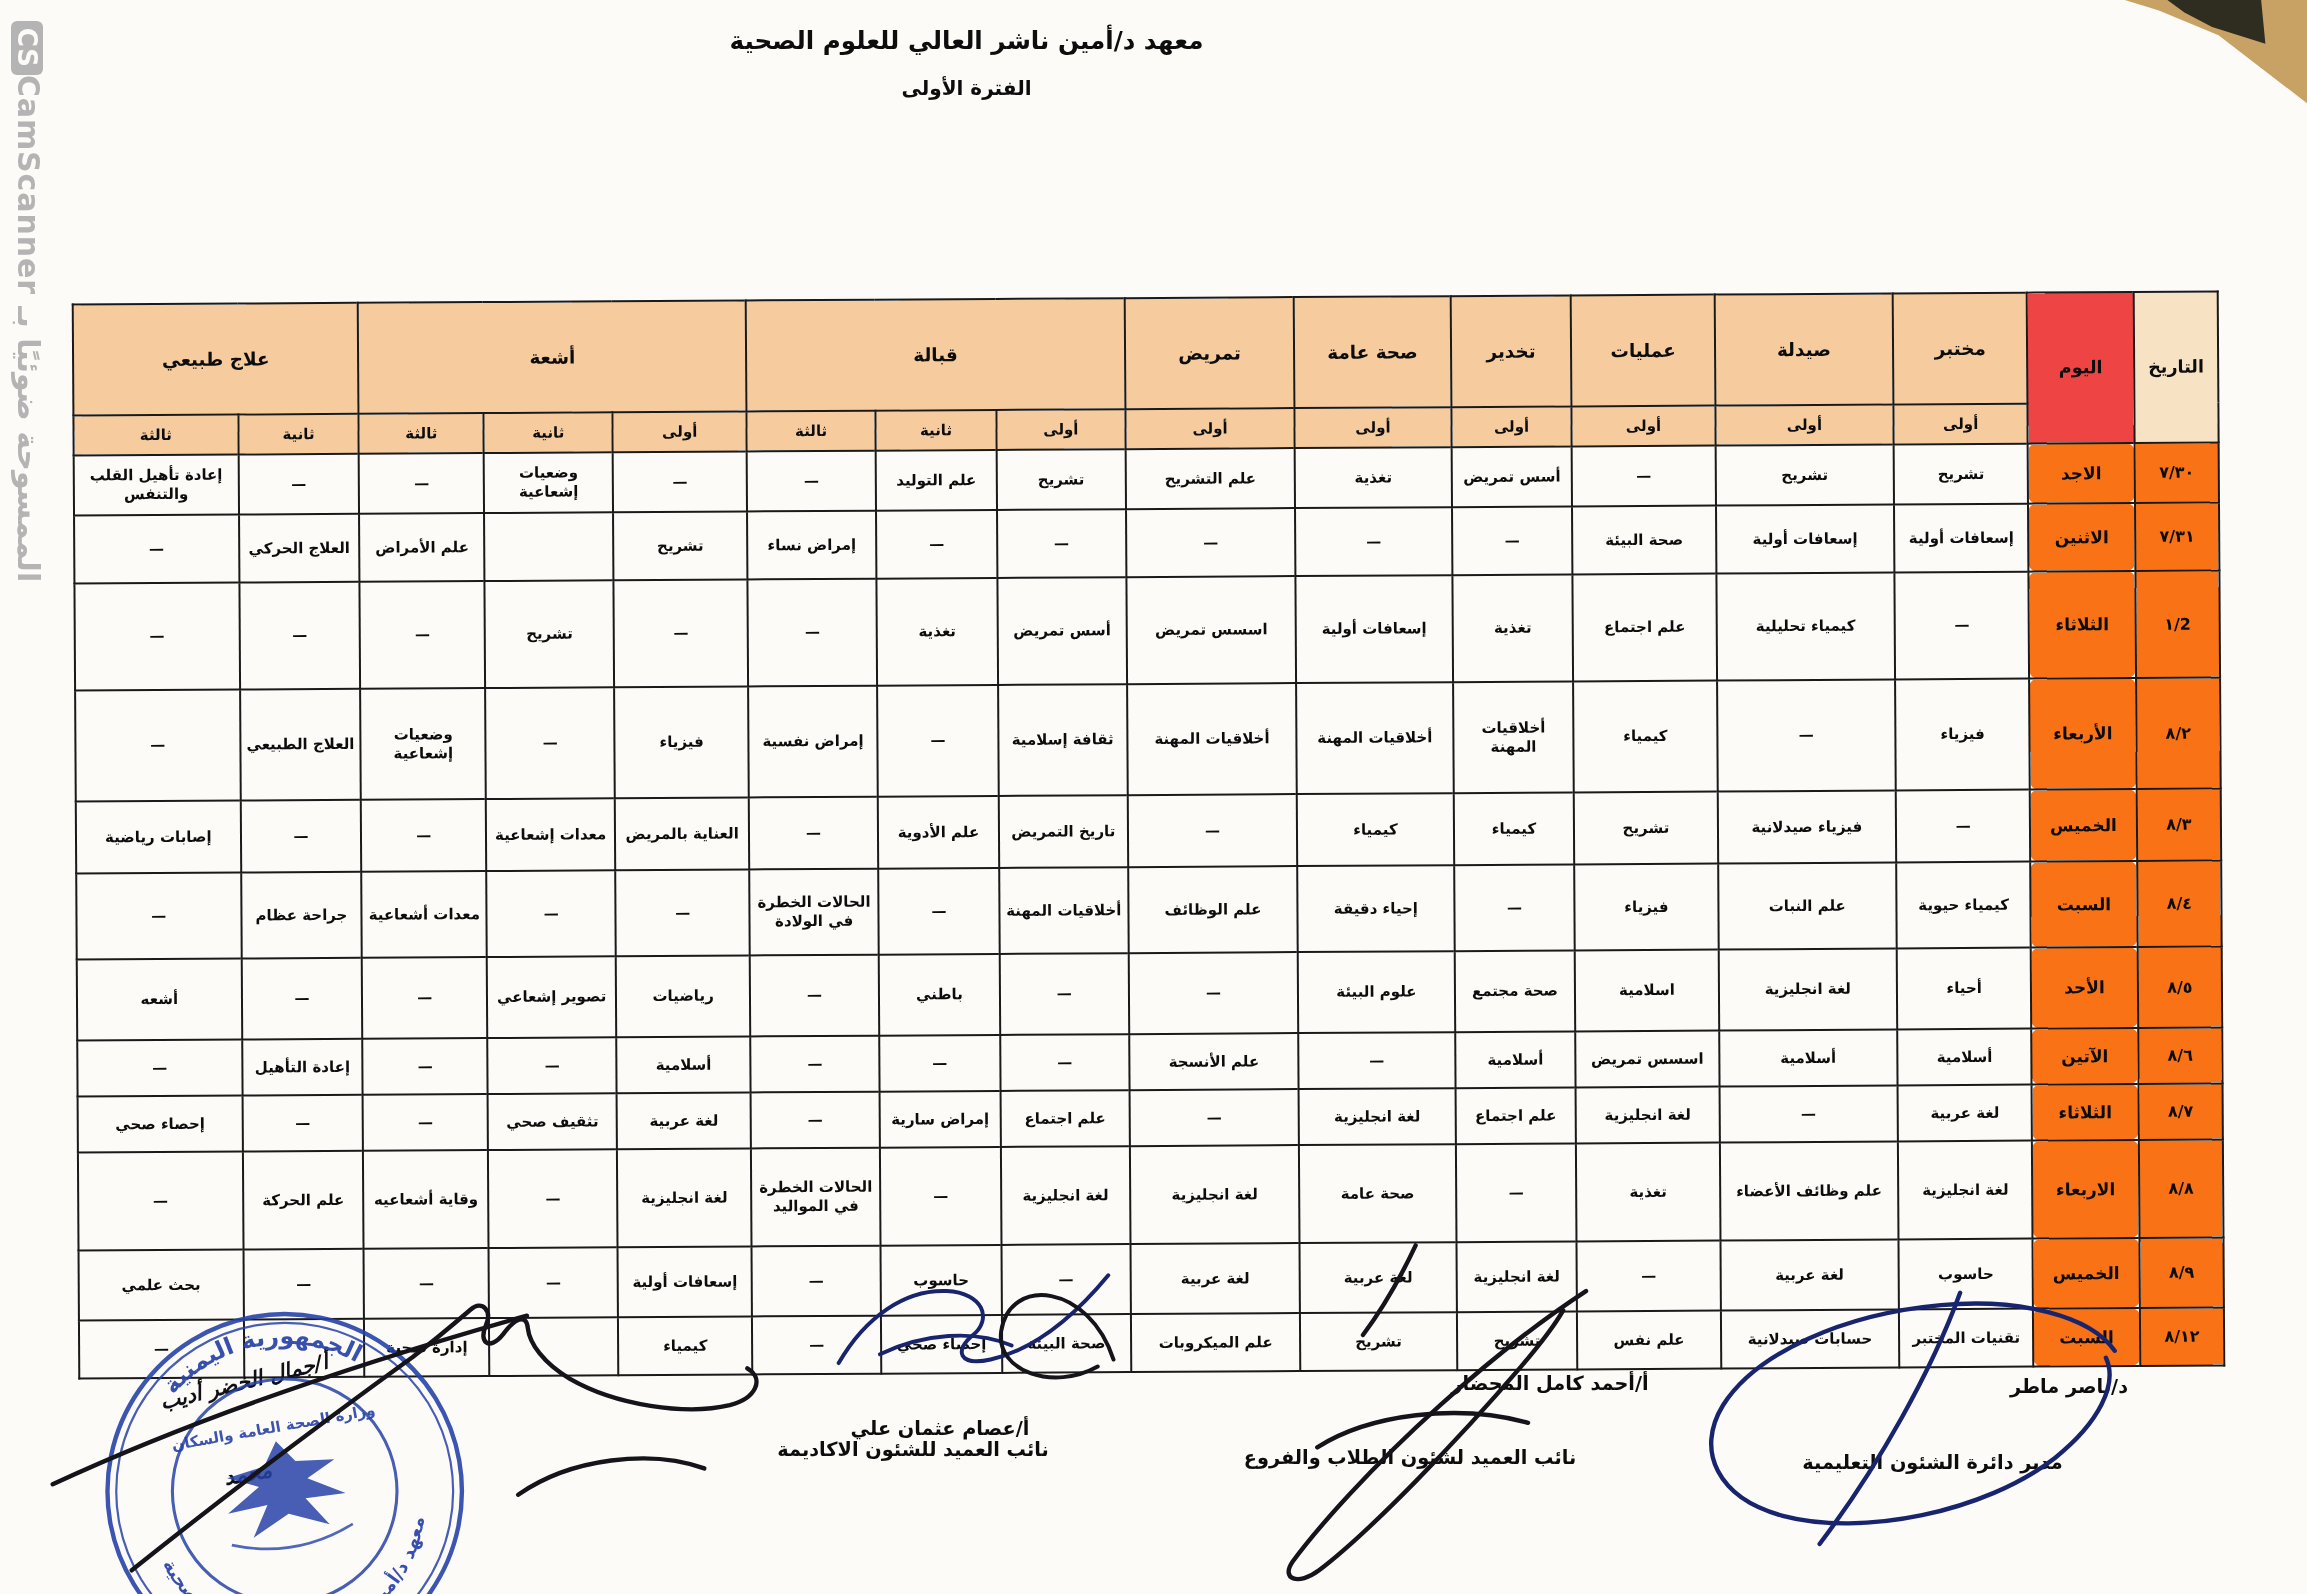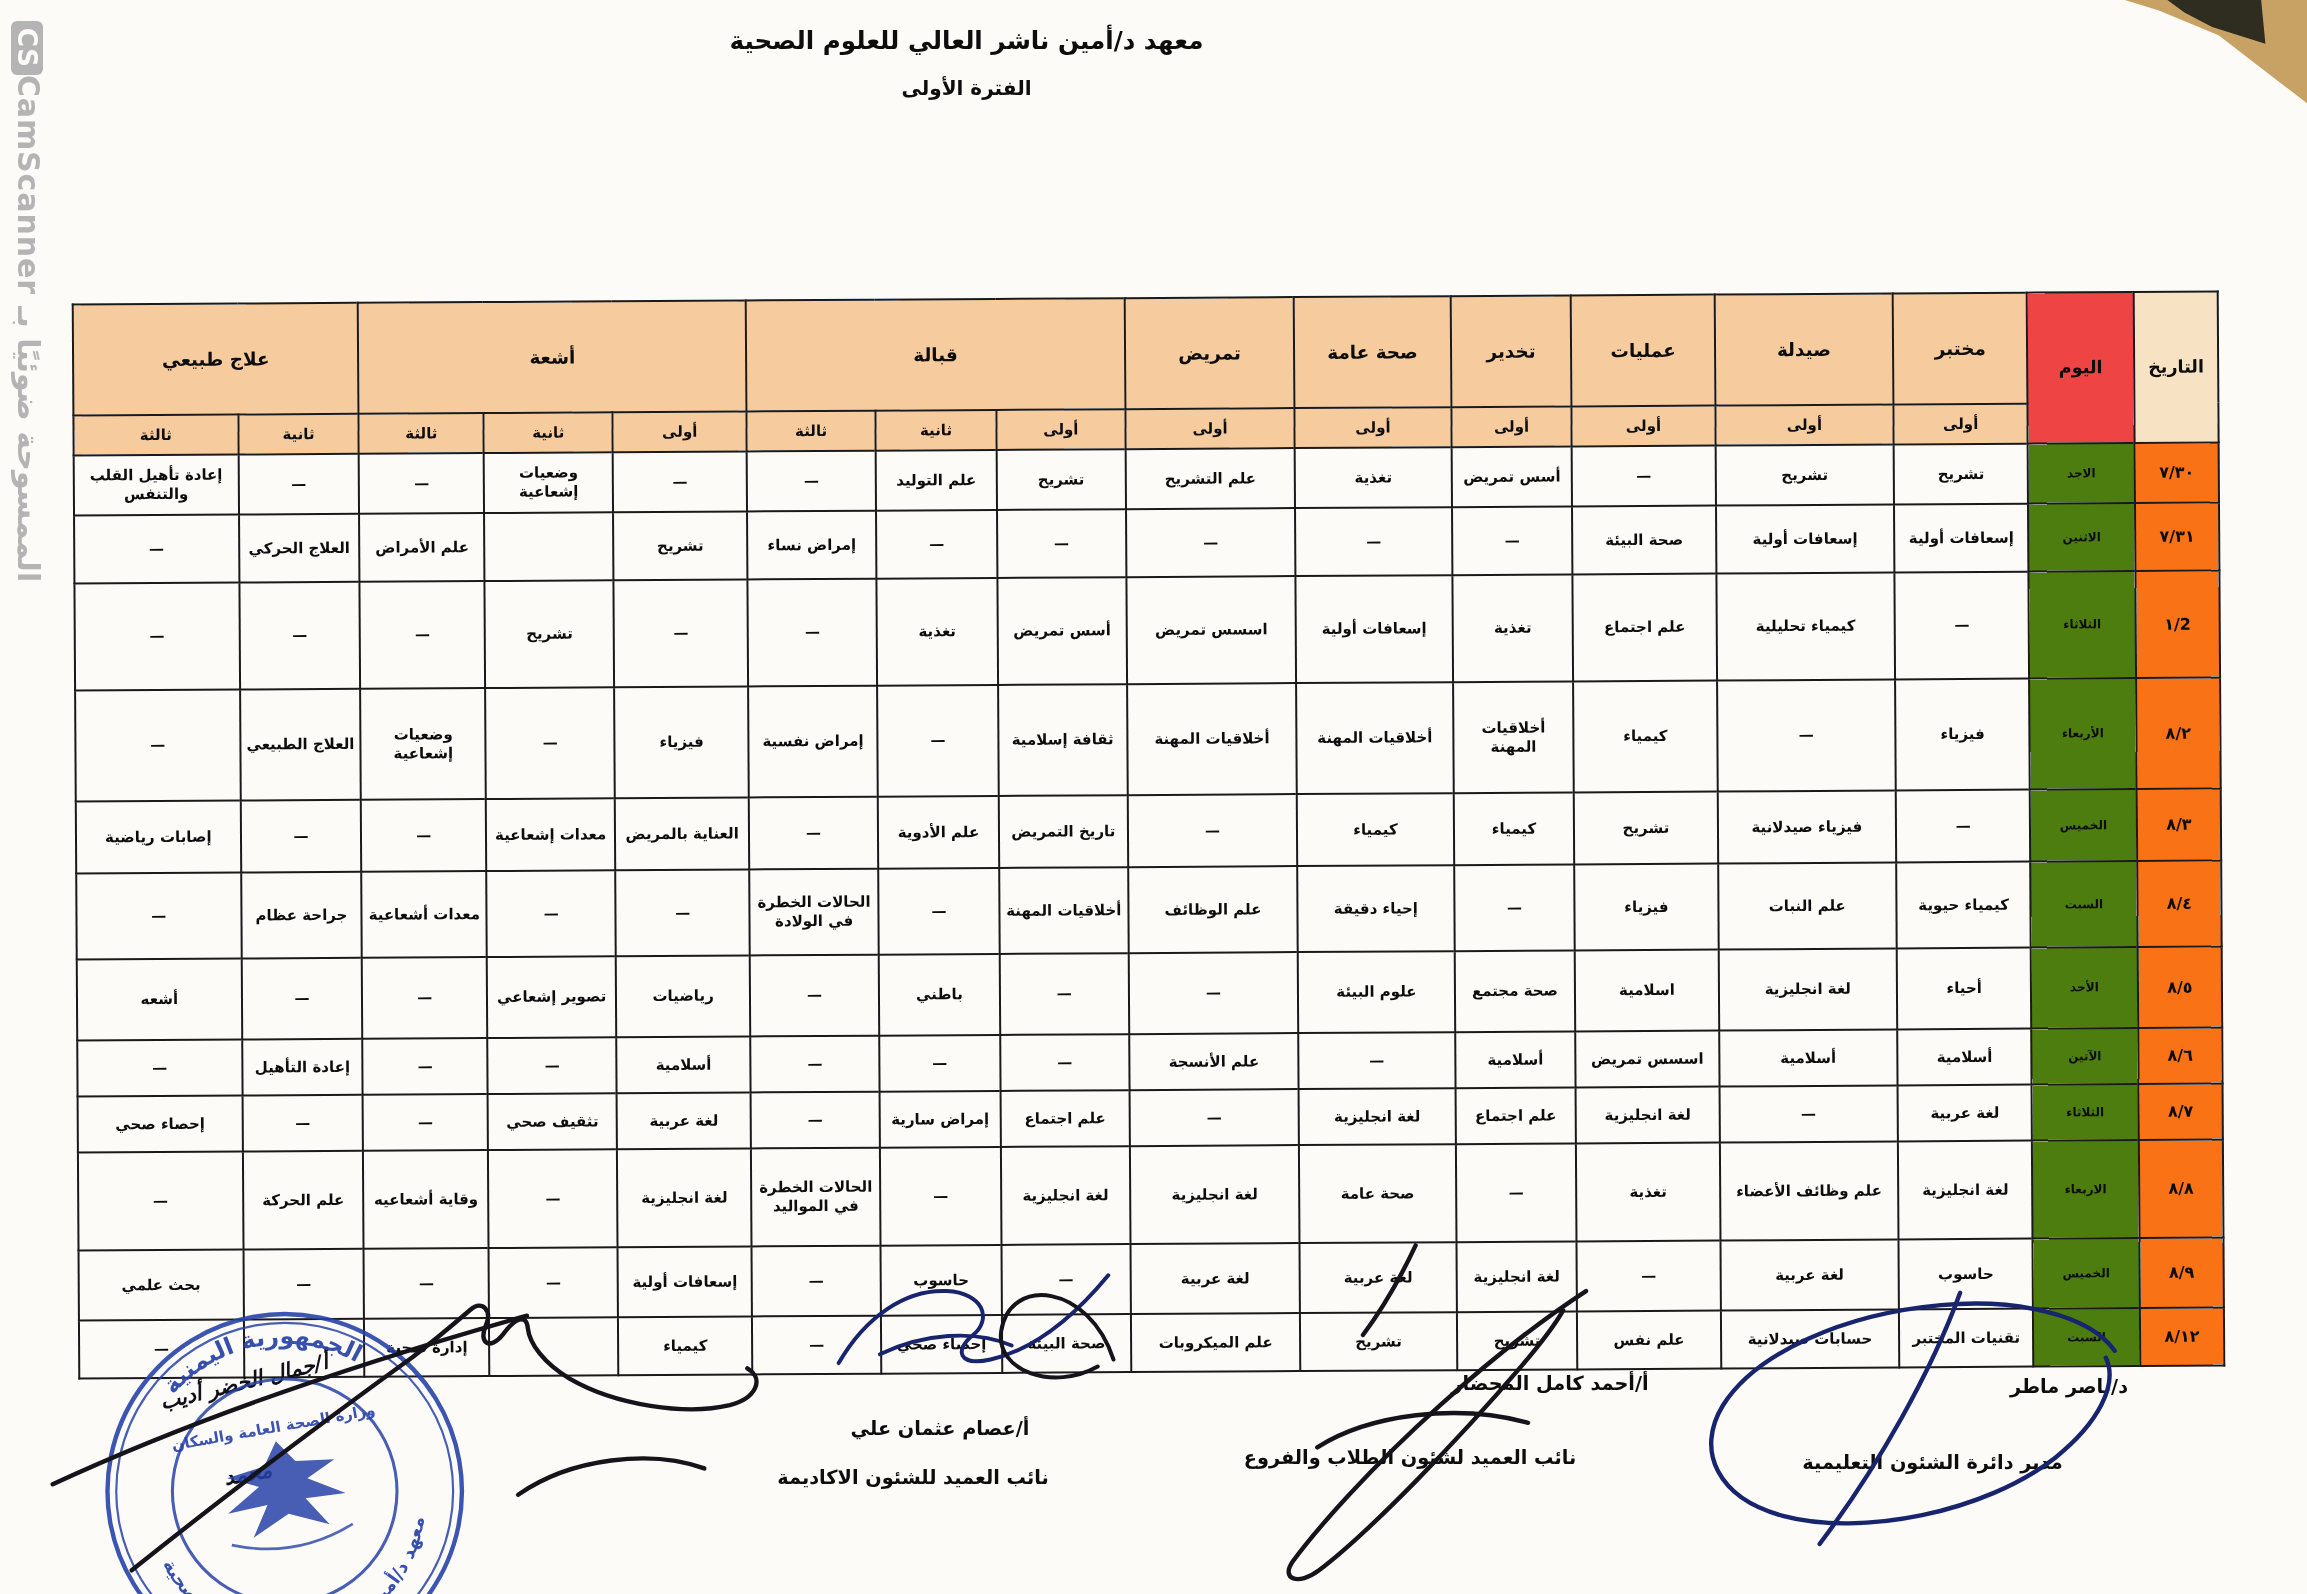--- a/index.html
+++ b/index.html
@@ -36,21 +36,21 @@
   table.sched th,table.sched td{
     border:2.6px solid #1a1a1a;text-align:center;vertical-align:middle;
     font-weight:bold;padding:1.8px 2.6px;line-height:1.25;
     overflow:hidden;
   }
   th.h-group{background:#f6cc9e;vertical-align:top;padding-top:12.3px;font-size:18.4px;height:105px;}
   th.h-year{background:#f6cc9e;font-size:15px;height:35px;}
   th.h-date{background:#f7e3c4;vertical-align:top;padding-top:8.8px;font-size:17.6px;}
   th.h-day{background:#ef4444;vertical-align:top;padding-top:8.8px;font-size:17.6px;}
   td.c-date{background:#f97316;font-size:16px;}
-  td.c-day{background:#4d7c0f;font-size:12px;}
+  td.c-day{background:#f97316;font-size:17px;border-radius:9px;}
   td.c-exam{font-size:15px;}
   
   .sig-text{position:absolute;direction:rtl;text-align:center;font-weight:bold;font-size:19.3px;white-space:nowrap;}
   
   .ink{position:absolute;left:0;top:0;pointer-events:none;}
   
   .handwrite{position:absolute;direction:rtl;font-size:21px;font-weight:bold;font-style:italic;color:#101018;}
   
   .corner{position:absolute;left:2095px;top:0;width:213px;height:104px;}
   .corner .tan{
@@ -341,21 +341,21 @@
         <td class="c-exam">كيمياء</td>
         <td class="c-exam"></td>
         <td class="c-exam">إدارة صحية</td>
         <td class="c-exam"></td>
         <td class="c-exam">—</td>
       </tr>
     </tbody>
   </table>
 
 <div class="sig-text" style="left:817px;top:1417px;width:246px;">أ/عصام عثمان علي</div>
-<div class="sig-text" style="left:746px;top:1438px;width:334px;margin-top:28px;">نائب العميد للشئون الاكاديمة</div>
+<div class="sig-text" style="left:746px;top:1438px;width:334px;">نائب العميد للشئون الاكاديمة</div>
 
 <div class="sig-text" style="left:1405px;top:1372px;width:290px;">أ/أحمد كامل المحضار</div>
 <div class="sig-text" style="left:1221px;top:1446px;width:378px;">نائب العميد لشئون الطلاب والفروع</div>
 
 <div class="sig-text" style="left:1959px;top:1375px;width:220px;">د/ناصر ماطر</div>
 <div class="sig-text" style="left:1783px;top:1451px;width:299px;">مدير دائرة الشئون التعليمية</div>
 
 <div class="handwrite" style="left:158px;top:1370px;transform:rotate(-14deg);">أ/جمال الخضر أديب</div>
 <div class="handwrite" style="left:224px;top:1462px;transform:rotate(-10deg);">محمد</div>
 

